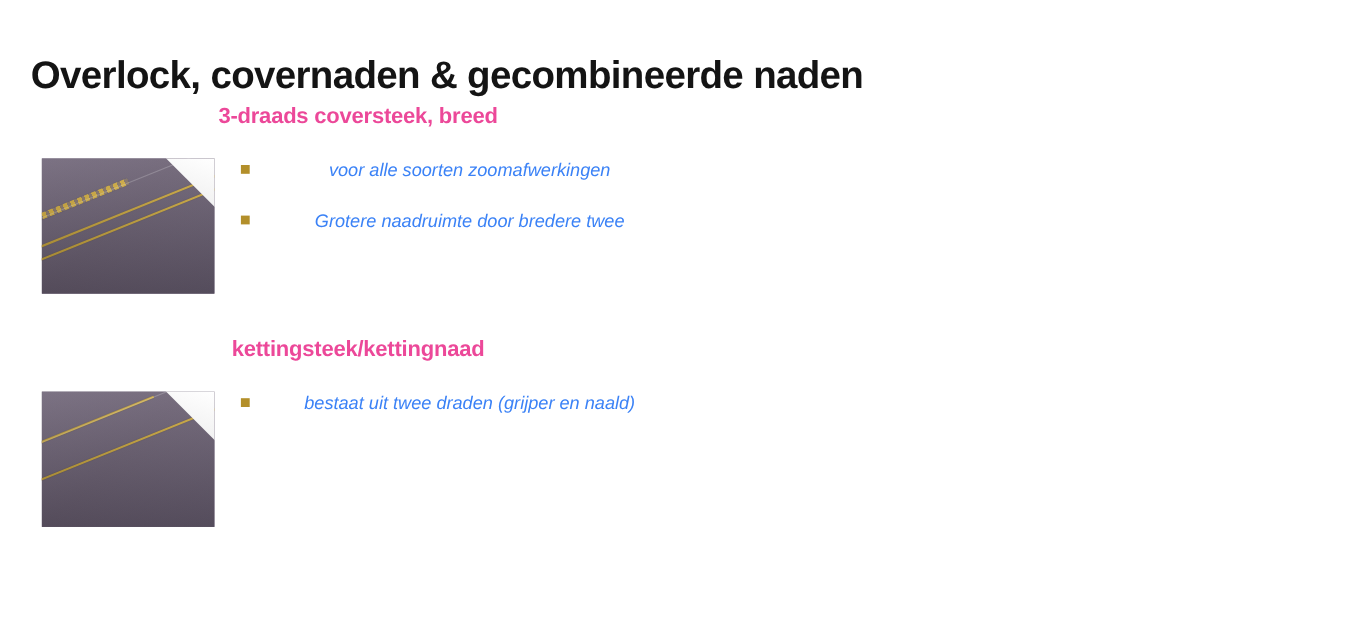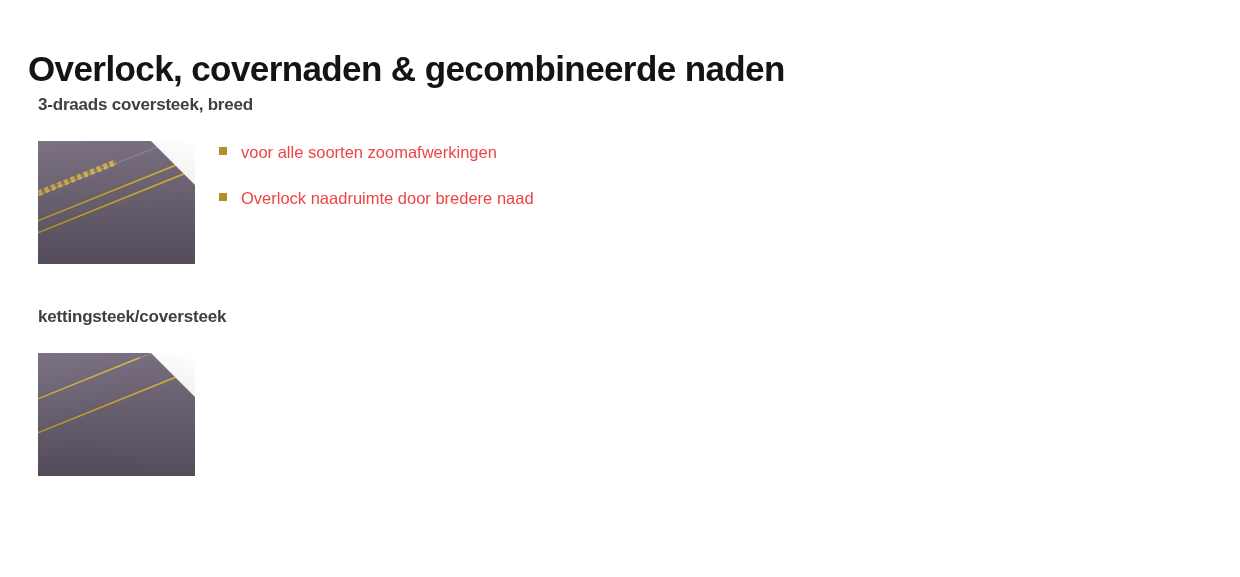--- a/index.html
+++ b/index.html
@@ -13,20 +13,21 @@
     font-family: "Liberation Sans", sans-serif;
     color: #1b1b1b;
     overflow: hidden;
   }
   .page {
     position: relative;
     width: 1240px;
     height: 577px;
     box-sizing: border-box;
     padding: 0;
+    text-align: center;
   }
   .page-title {
     position: absolute;
     left: 28px;
     top: 26px;
     font-size: 35px;
     font-weight: bold;
     letter-spacing: -0.6px;
     color: #141414;
     white-space: nowrap;
@@ -43,23 +44,23 @@
     row-gap: 0;
   }
   .card {
     position: relative;
     box-sizing: border-box;
   }
   .card.left  { padding-left: 38px; }
   .card.right { padding-left: 652px; }
   .card.right .card-inner { margin-left: -652px; }
   .card-title {
-    font-size: 17px;
+    font-size: 20px;
     font-weight: bold;
-    color: #404040;
+    color: #ec4899;
     margin: 0 0 26px 0;
     letter-spacing: -0.2px;
     white-space: nowrap;
   }
   .card-body {
     display: flex;
     align-items: flex-start;
   }
   
   .swatch {
@@ -119,24 +120,25 @@
   .bullets {
     list-style: none;
     margin: 0;
     padding: 0 0 0 24px;
     flex: 1 1 auto;
   }
   .bullets li {
     position: relative;
     font-size: 16.5px;
     line-height: 1.35;
-    color: #ef4444;
+    color: #3b82f6;
     padding-left: 22px;
     margin-bottom: 24px;
     white-space: nowrap;
+    font-style: italic;
   }
   .bullets li:last-child { margin-bottom: 0; }
   .bullets li .marker {
     position: absolute;
     left: 0;
     top: 6px;
     width: 8px;
     height: 8px;
     background: #b38f2a;
     display: block;
@@ -159,49 +161,50 @@
             <div class="cloth"></div>
             <div class="stitch dashed" style="top:52px; transform: rotate(-22deg); width:58%; left:-4%;"></div>
             <div class="fold" style="top:60px; transform: rotate(-22deg);"></div>
             <div class="stitch" style="top:84px; transform: rotate(-22deg); height:2px;"></div>
             <div class="stitch" style="top:96px; transform: rotate(-22deg); height:2px;"></div>
             <div class="corner"></div>
             <div class="shade"></div>
           </div>
           <ul class="bullets">
             <li><span class="marker"></span><span>voor alle soorten zoomafwerkingen</span></li>
-            <li><span class="marker"></span><span>Overlock naadruimte door bredere naad</span></li>
+            <li><span class="marker"></span><span>Grotere naadruimte door bredere twee</span></li>
           </ul>
         </div>
       </div>
     </div>
 
     <div class="card right">
       <div class="card-inner" style="margin-left:0;">
         <div class="card-title">3-draads coversteek, smal</div>
         <div class="card-body">
           
           
         </div>
       </div>
     </div>
 
     <div class="card left">
       <div class="card-inner">
-        <div class="card-title">kettingsteek/coversteek</div>
+        <div class="card-title">kettingsteek/kettingnaad</div>
         <div class="card-body">
           <div class="swatch">
             <div class="cloth"></div>
             <div class="stitch" style="top:46px; transform: rotate(-22deg); width:72%; left:-2%;"></div>
             <div class="fold" style="top:52px; transform: rotate(-22deg);"></div>
             <div class="stitch" style="top:84px; transform: rotate(-22deg);"></div>
             <div class="corner"></div>
             <div class="shade"></div>
           </div>
           <ul class="bullets">
+            <li><span class="marker"></span><span>bestaat uit twee draden (grijper en naald)</span></li>
           </ul>
         </div>
       </div>
     </div>
 
     <div class="card right">
       <div class="card-inner" style="margin-left:0;">
         <div class="card-title">4-draads coversteek</div>
         <div class="card-body">
           

